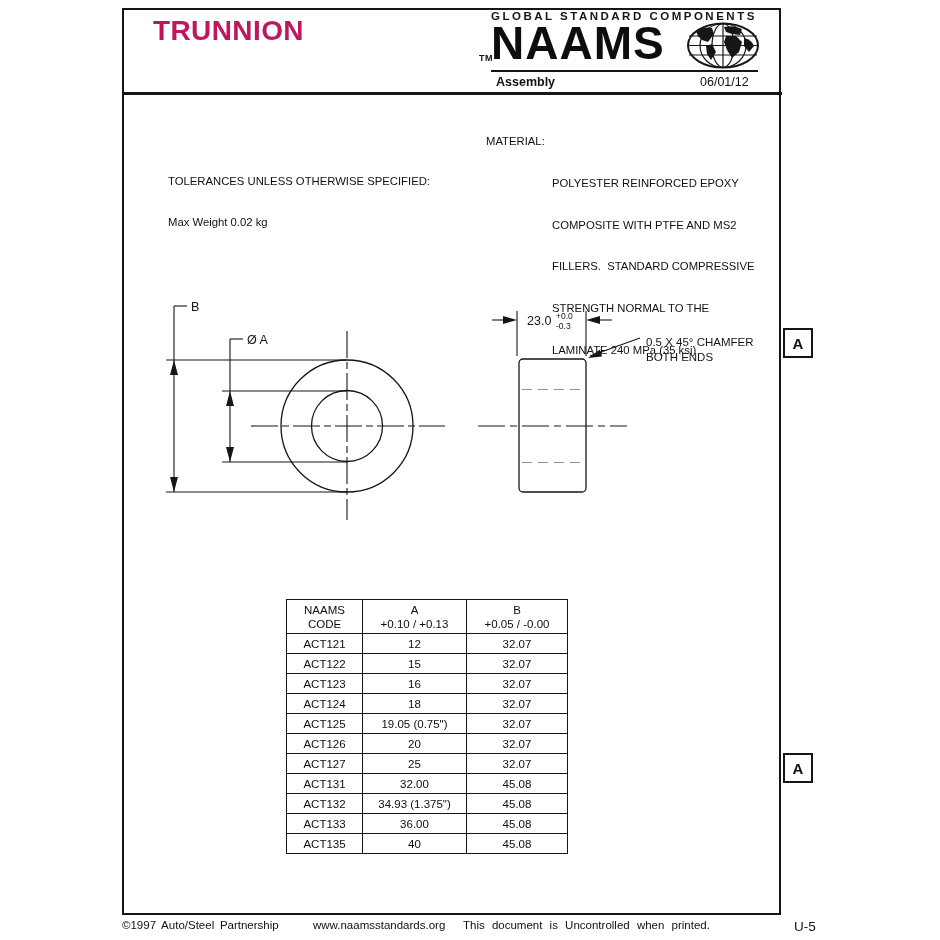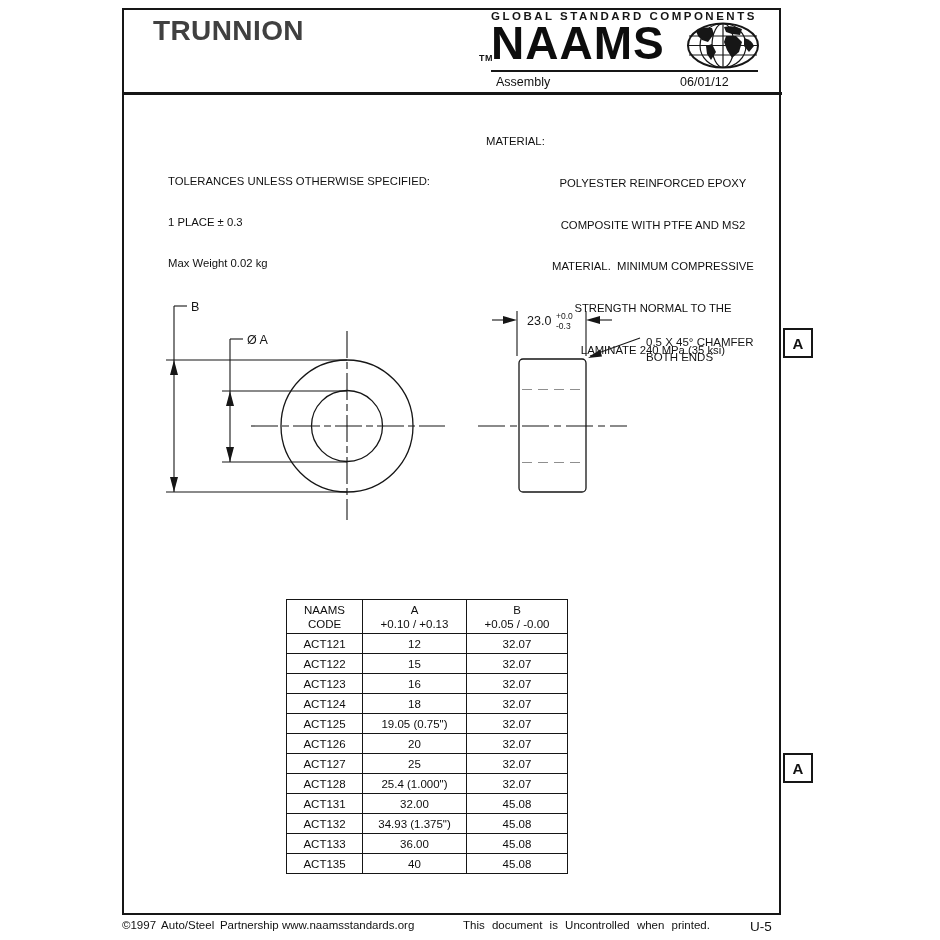--- a/index.html
+++ b/index.html
@@ -6,31 +6,31 @@
   body{
     width:940px;height:940px;position:relative;background:#ffffff;
     font-family:"Liberation Sans", sans-serif;color:#111;
     -webkit-font-smoothing:antialiased;overflow:hidden;
   }
   .abs{position:absolute;}
   
   .frame{left:122px;top:8px;width:655px;height:903px;border:2.5px solid #161616;}
   .header-sep{left:122px;top:92px;width:660px;height:3px;background:#161616;}
   
-  .doc-title{left:153px;top:15px;font-size:28px;font-weight:bold;line-height:31px;letter-spacing:0.4px;color:#404040;}
+  .doc-title{left:153px;top:15px;font-size:28px;font-weight:bold;line-height:31px;letter-spacing:0.4px;color:#be185d;}
   .brand-top{left:491px;top:10px;font-size:11.5px;font-weight:bold;letter-spacing:2.5px;white-space:nowrap;color:#161616;}
   .brand-tm{left:479px;top:53px;font-size:9px;font-weight:bold;letter-spacing:0.5px;}
   .brand{left:491px;top:20px;font-size:46px;font-weight:bold;letter-spacing:1px;line-height:46px;color:#0d0d0d;}
   .brand-rule{left:491px;top:70px;width:267px;height:2px;background:#161616;}
-  .hdr-sub{left:496px;top:75px;font-size:12.5px;}
-  .hdr-date{left:680px;top:75px;font-size:12.5px;}
+  .hdr-sub{left:496px;top:75px;font-size:12.5px;font-weight:bold;}
+  .hdr-date{left:700px;top:75px;font-size:12.5px;}
   
   .tol{left:168px;top:148px;font-size:11.3px;line-height:13.6px;white-space:pre-wrap;}
   .mat-label{left:486px;top:135px;font-size:11.3px;}
-  .mat{left:552px;top:149px;font-size:11.3px;line-height:13.9px;white-space:pre-wrap;text-align:center;}
+  .mat{left:552px;top:149px;font-size:11.3px;line-height:13.9px;white-space:pre-wrap;}
   
   svg.draw{left:0;top:0;}
   svg text{font-family:"Liberation Sans", sans-serif;fill:#161616;}
   
   .zone{width:26px;height:26px;border:2px solid #161616;background:#fff;
         display:flex;align-items:center;justify-content:center;
         font-size:15px;font-weight:bold;}
   .zone.z1{left:783px;top:328px;}
   .zone.z2{left:783px;top:753px;}
   
@@ -38,22 +38,22 @@
   table.spec{border-collapse:collapse;table-layout:fixed;width:281px;}
   table.spec th,table.spec td{
     border:1.5px solid #161616;text-align:center;vertical-align:middle;
     font-size:11.5px;font-weight:normal;padding:0;color:#0d0d0d;
   }
   table.spec th{height:33px;line-height:14px;}
   table.spec td{height:19px;}
   col.c1{width:76px;} col.c2{width:104px;} col.c3{width:101px;}
   
   .footer{top:919px;font-size:11.5px;word-spacing:2.5px;white-space:nowrap;}
-  .f1{left:122px;text-align:right;} .f2{left:282px;} .f3{left:463px;word-spacing:4px;}
-  .f4{left:750px;font-size:13.5px;word-spacing:0;}
+  .f1{left:122px;text-align:right;} .f2{left:313px;} .f3{left:463px;word-spacing:4px;}
+  .f4{left:794px;font-size:13.5px;word-spacing:0;}
 </style>
 </head>
 <body>
 
 <div class="abs frame"></div>
 <div class="abs header-sep"></div>
 
 <div class="abs doc-title">
   <div>TRUNNION</div>
 </div>
@@ -75,28 +75,27 @@
   <path d="M40,14 L50,14 L56,20 L53,30 L46,36 L41,28 L38,20 Z" fill="#161616"></path>
   <path d="M58,16 Q66,18 68,24 L63,30 L58,24 Z" fill="#161616"></path>
 </svg>
 
 <div class="abs brand-rule"></div>
 <div class="abs hdr-sub">Assembly</div>
 <div class="abs hdr-date">06/01/12</div>
 
 <div class="abs tol">
   <div>TOLERANCES UNLESS OTHERWISE SPECIFIED:</div>
-  <div>1 PLACE ± 0.3</div>
   <div>Max Weight 0.02 kg</div>
 </div>
 <div class="abs mat-label">MATERIAL:</div>
 <div class="abs mat">
   <div>POLYESTER REINFORCED EPOXY</div>
   <div>COMPOSITE WITH PTFE AND MS2</div>
-  <div>MATERIAL.  MINIMUM COMPRESSIVE</div>
+  <div>FILLERS.  STANDARD COMPRESSIVE</div>
   <div>STRENGTH NORMAL TO THE</div>
   <div>LAMINATE 240 MPa (35 ksi)</div>
 </div>
 
 <svg class="abs draw" width="940" height="940" viewBox="0 0 940 940">
   <g stroke="#161616" stroke-width="1.3" fill="none">
 
     <circle cx="347" cy="426" r="66"></circle>
     <circle cx="347" cy="426" r="35.5"></circle>
 
@@ -201,25 +200,20 @@
           <td>ACT126</td>
           <td>20</td>
           <td>32.07</td>
         </tr>
       <tr>
           <td>ACT127</td>
           <td>25</td>
           <td>32.07</td>
         </tr>
       <tr>
-          <td>ACT128</td>
-          <td>25.4 (1.000")</td>
-          <td>32.07</td>
-        </tr>
-      <tr>
           <td>ACT131</td>
           <td>32.00</td>
           <td>45.08</td>
         </tr>
       <tr>
           <td>ACT132</td>
           <td>34.93 (1.375")</td>
           <td>45.08</td>
         </tr>
       <tr>

